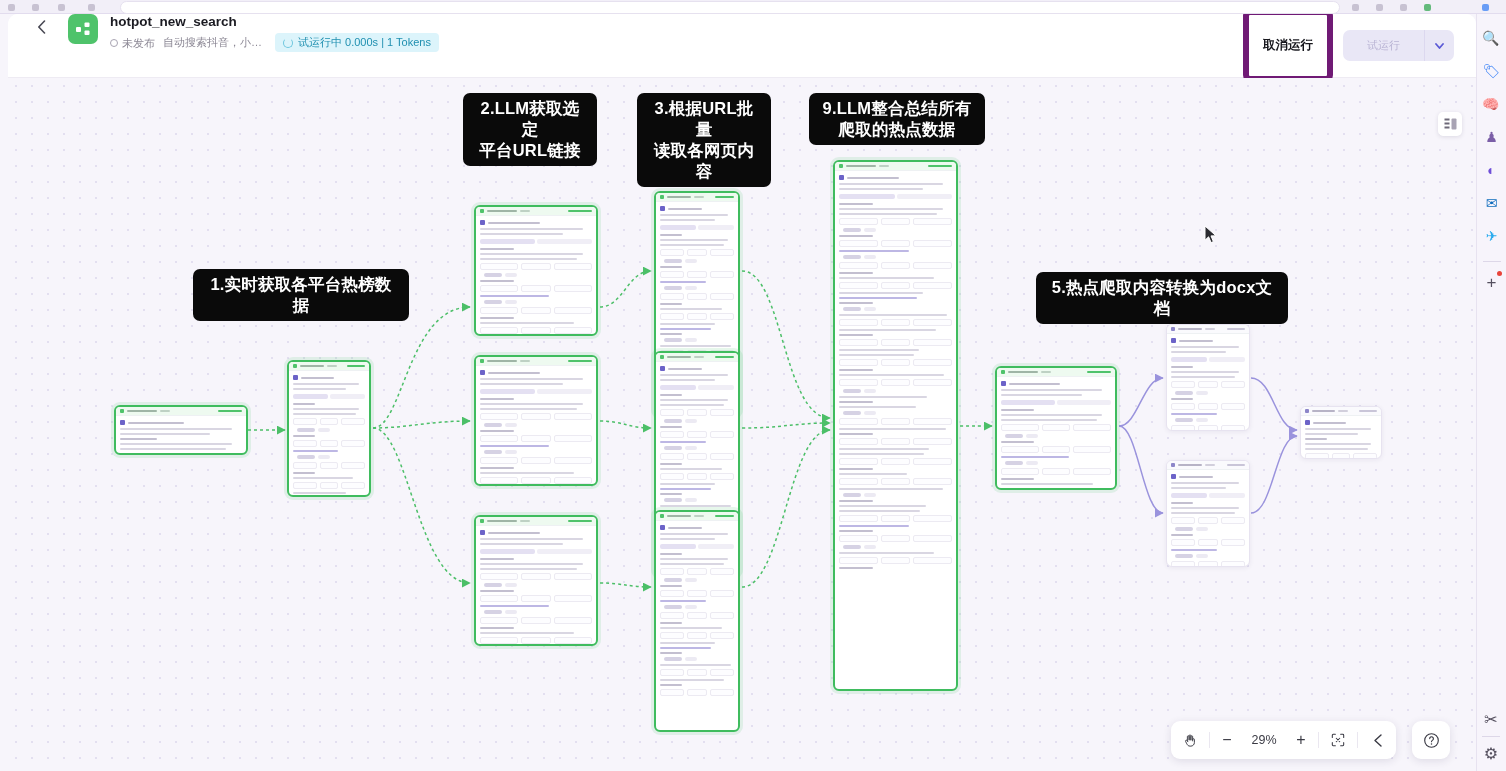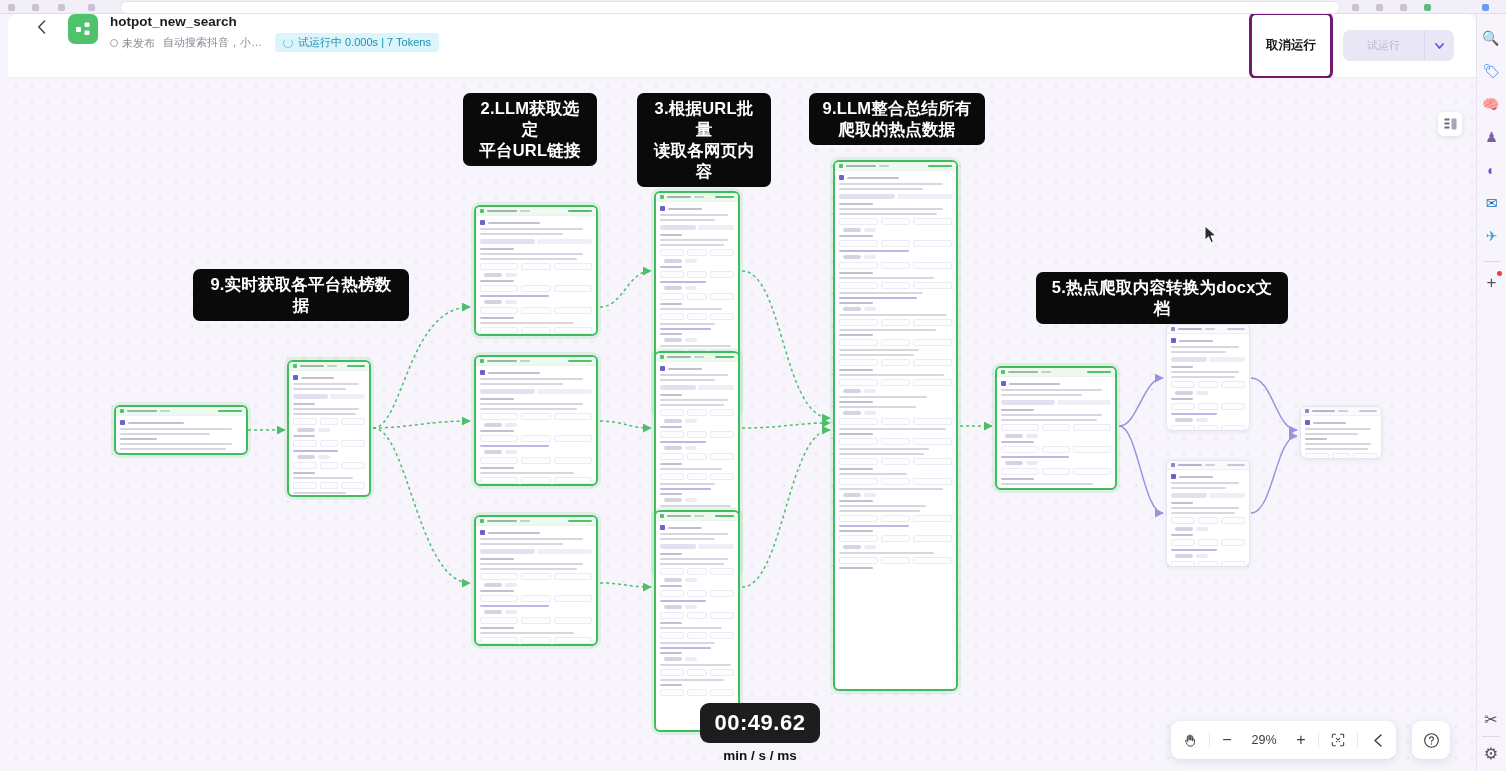--- a/index.html
+++ b/index.html
@@ -117,21 +117,21 @@
   #run-chip .spinner {
     width: 10px; height: 10px; border-radius: 50%;
     border: 1.4px solid #6fc7de; border-top-color: transparent;
     display: inline-block;
   }
   #topbar-right {
     margin-left: auto; margin-right: 22px;
     display: flex; align-items: center; gap: 10px;
   }
   #cancel-run-btn {
-    background: #ffffff; border: 3px solid #701a75;
+    background: #ffffff; border: 6px solid #701a75;
     border-radius: 7px; padding: 22px 14px;
     font-size: 12.5px; font-weight: bold; color: #17171d;
     cursor: pointer;
   }
   #trial-group { display: flex; align-items: stretch; }
   #trial-run-btn {
     background: #e9e7f6; color: #b9b4d4;
     border: none; border-radius: 7px 0 0 7px;
     padding: 8px 24px; font-size: 11px; cursor: default;
   }
@@ -323,21 +323,21 @@
     <div id="title-block">
       <div id="wf-title">hotpot_new_search</div>
       <div id="meta-row">
         <span class="meta-chip">
           <span class="meta-dot"></span>
           <span>未发布</span>
         </span>
         <span class="meta-desc">自动搜索抖音，小红...</span>
         <span id="run-chip">
           <span class="spinner"></span>
-          <span>试运行中 0.000s | 7 Tokens</span>
+          <span>试运行中 0.000s | 1 Tokens</span>
         </span>
       </div>
     </div>
 
     <div id="topbar-right">
       <button id="cancel-run-btn">取消运行</button>
       <div id="trial-group">
         <button id="trial-run-btn">试运行</button>
         <button id="trial-caret">
           <svg width="9" height="6" viewBox="0 0 9 6">
@@ -1188,34 +1188,30 @@
             <div class="rowsplit">
               <div class="fieldbox"></div>
               <div class="fieldbox sm"></div>
               <div class="fieldbox"></div>
             </div>
           </div>
         </div>
       </div>
 
     <div id="callout-layer">
-        <div class="callout" style="left: 185px; top: 191px; width: 216px;">9.实时获取各平台热榜数据</div>
+        <div class="callout" style="left: 185px; top: 191px; width: 216px;">1.实时获取各平台热榜数据</div>
         <div class="callout" style="left: 455px; top: 15px; width: 134px;">2.LLM获取选定
 平台URL链接</div>
         <div class="callout" style="left: 629px; top: 15px; width: 134px;">3.根据URL批量
 读取各网页内容</div>
         <div class="callout" style="left: 801px; top: 15px; width: 176px;">9.LLM整合总结所有
 爬取的热点数据</div>
         <div class="callout" style="left: 1028px; top: 194px; width: 252px;">5.热点爬取内容转换为docx文档</div>
       </div>
 
-    <div id="timer-wrap">
-      <div id="timer-box">00:49.62</div>
-      <div id="timer-unit">min / s / ms</div>
-    </div>
 
     <div id="zoom-toolbar">
       <div class="zb" style="width:38px">
         <svg width="14" height="14" viewBox="0 0 16 16">
           <path d="M5 9V4.2a1 1 0 012 0V8m0-0.5V3.2a1 1 0 012 0V8m0-0.3V4.2a1 1 0 012 0V9m0-1.5a1 1 0 012 0V11c0 2.2-1.8 4-4 4H8c-2.2 0-3-1.5-3.6-2.6L3 9.8a1 1 0 011.6-1.2L5.6 10" fill="none" stroke="#3a3a44" stroke-width="1.1" stroke-linecap="round" stroke-linejoin="round"></path>
         </svg>
       </div>
       <div class="sep"></div>
       <div class="zb" style="width:34px;font-size:16px">−</div>
       <div id="zoom-level">29%</div>

